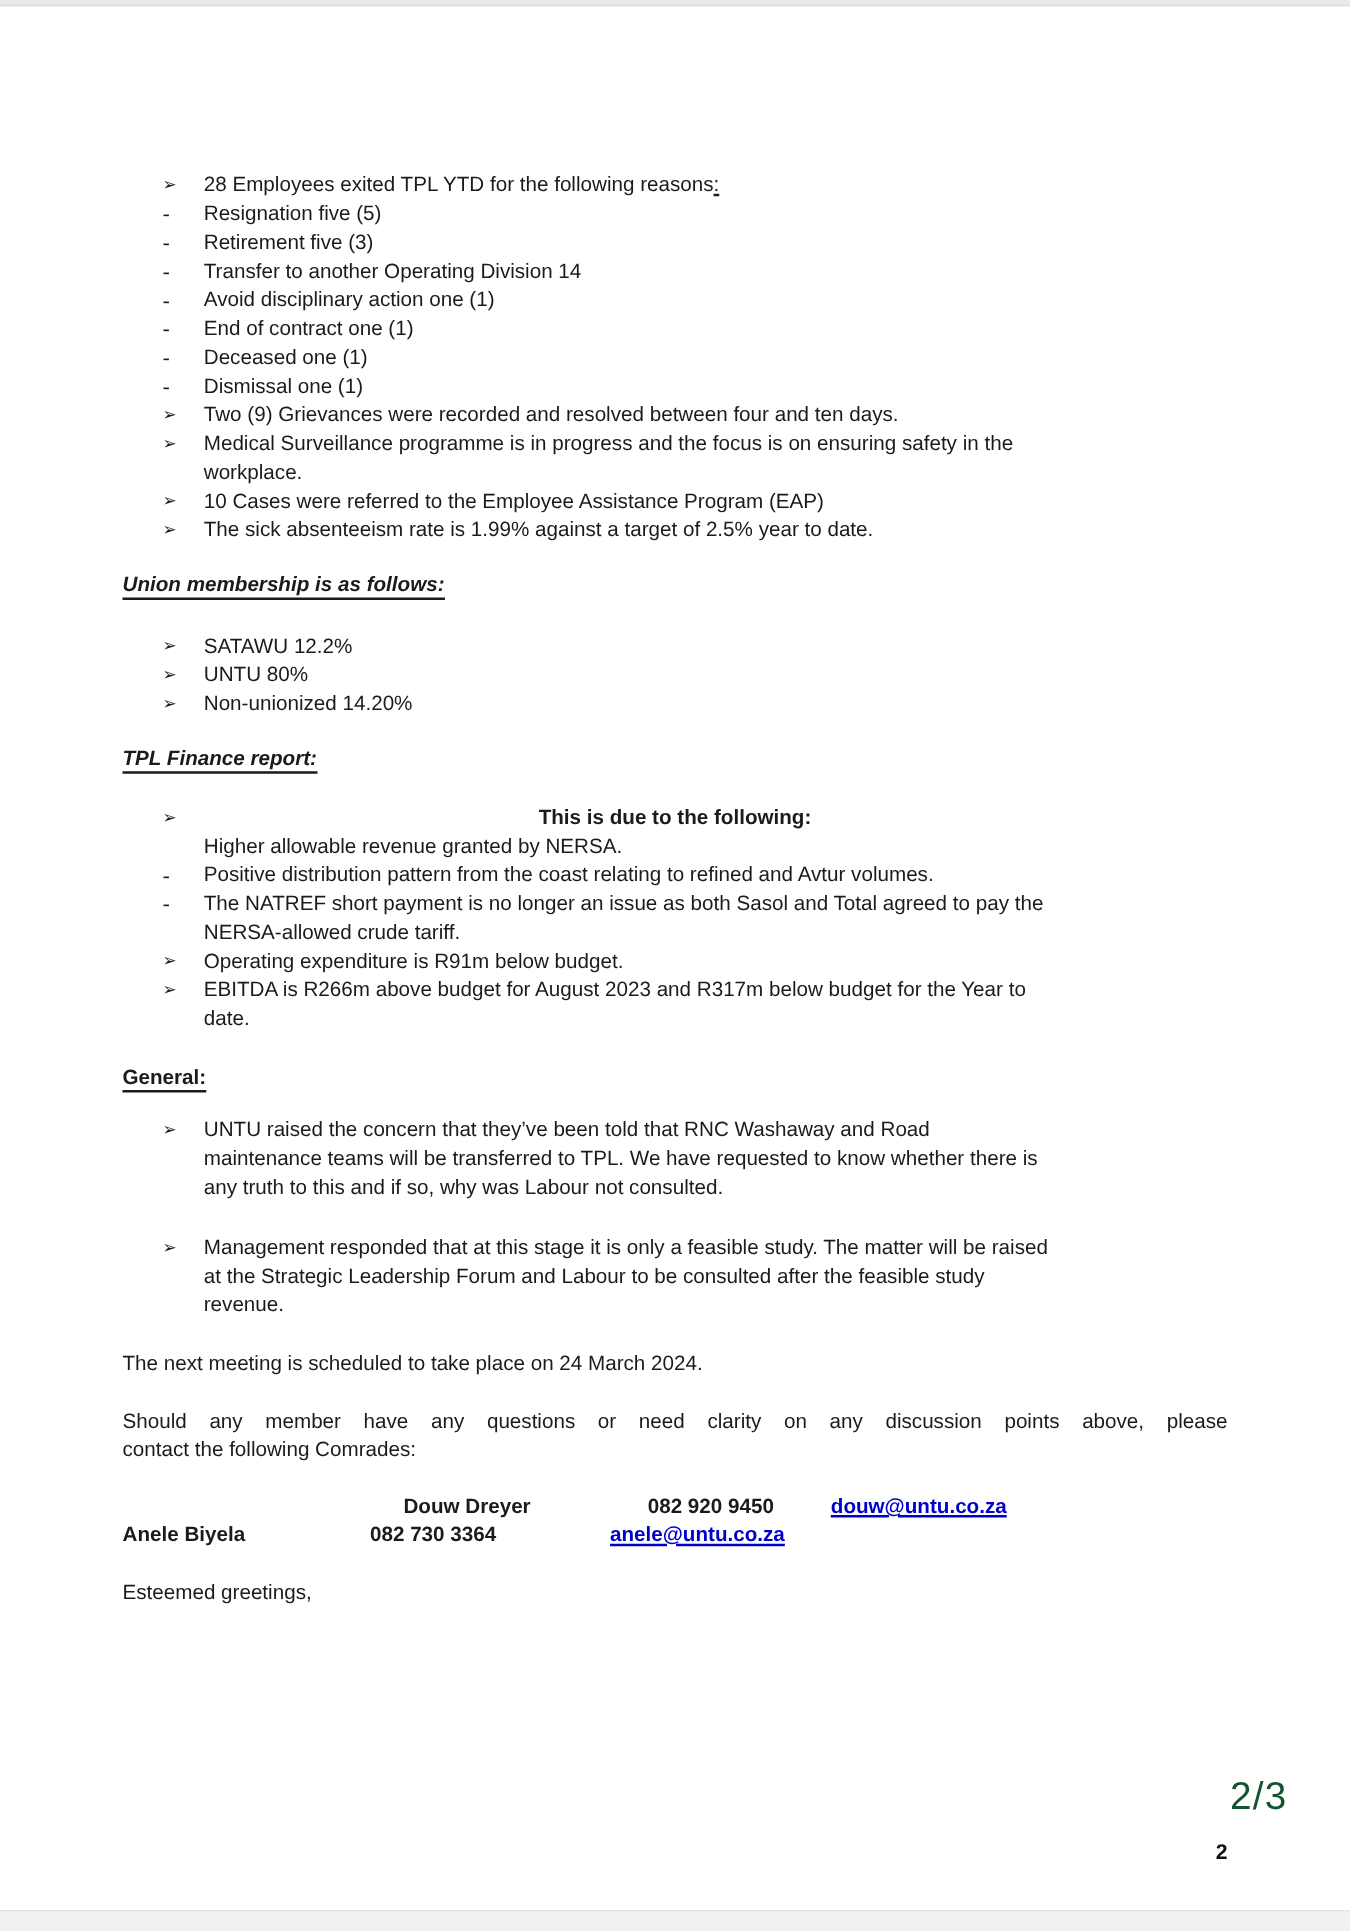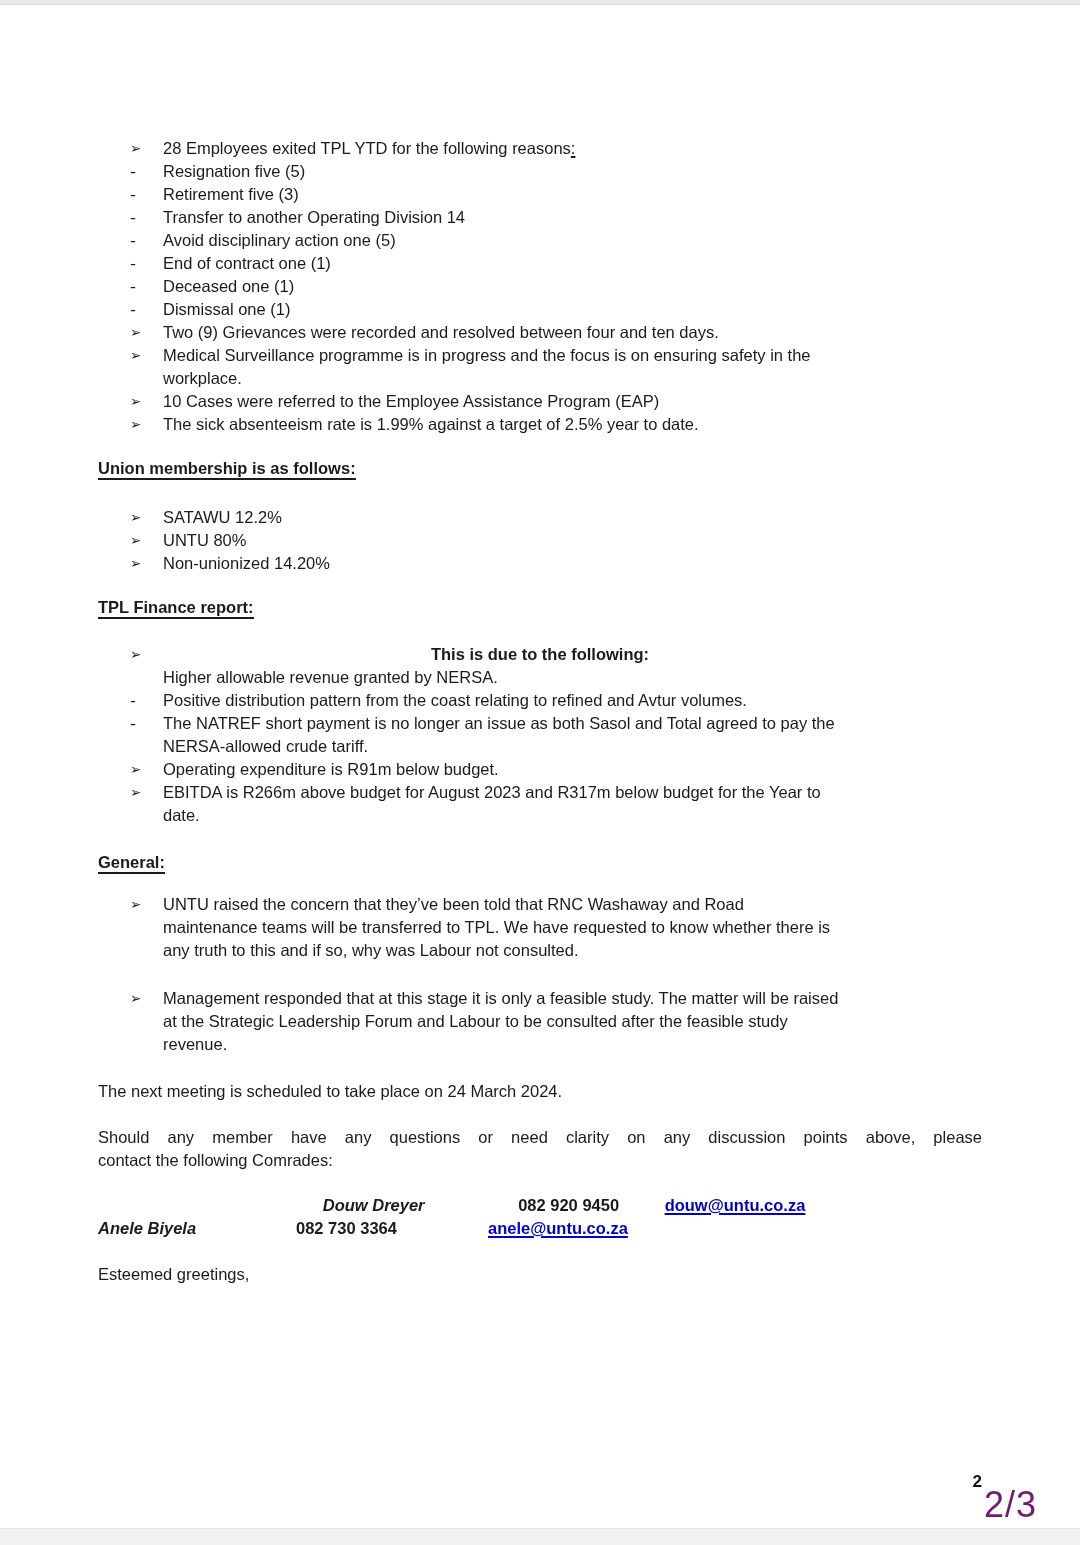--- a/index.html
+++ b/index.html
@@ -29,43 +29,43 @@
     font-family:"DejaVu Sans", sans-serif;
   }
   .arrow-marker { font-size:13.5px; }
   .dash-marker { font-size:16.5px; }
   .cont { padding-left:65px; }
   .heading { font-weight:bold; }
   .heading .u { border-bottom:2px solid #1b1b1b; padding-bottom:1px; }
   .subheading { font-weight:bold; }
   .u2 { text-decoration:underline; text-decoration-thickness:2px; text-underline-offset:2px; }
   .mt19 { margin-top:19px; }
-  .mt21 { margin-top:21px; }
+  .mt21 { margin-top:21px;font-style:italic; }
   .mt22 { margin-top:22px;text-align:center; }
   .mt23 { margin-top:23px; }
   .mt24 { margin-top:24px; }
   .mt25 { margin-top:25px; }
   .mt26 { margin-top:26px; }
   .justify-line { text-align:justify; text-align-last:justify; }
   .contact-row { font-weight:bold; }
-  .contact-name  { display:inline-block; width:198px;font-style:italic; }
+  .contact-name  { display:inline-block; width:198px; }
   .contact-phone { display:inline-block; width:192px; }
   .email-link {
     color:#0000cc; font-weight:bold;
     text-decoration:underline; text-decoration-thickness:2px; text-underline-offset:2px;
     cursor:pointer;
   }
   .footer-page-number {
     position:absolute; left:98px; top:1472px; width:884px;
     text-align:right; font-size:17px; font-weight:bold; color:#111;
     font-family:"Liberation Sans", sans-serif;
   }
   .viewer-page-indicator {
-    position:absolute; left:984px; top:1484px;
-    font-size:36px; color:#701a75; letter-spacing:1px;
+    position:absolute; left:984px; top:1419px;
+    font-size:31px; color:#14532d; letter-spacing:1px;
     font-family:"Liberation Sans", sans-serif;
   }
 </style>
 </head>
 <body>
 
 <div class="top-strip"></div>
 
 <div class="doc">
 
@@ -80,21 +80,21 @@
   <div class="li">
     <span class="marker dash-marker">-</span>
     <span>Retirement five (3)</span>
   </div>
   <div class="li">
     <span class="marker dash-marker">-</span>
     <span>Transfer to another Operating Division 14</span>
   </div>
   <div class="li">
     <span class="marker dash-marker">-</span>
-    <span>Avoid disciplinary action one (5)</span>
+    <span>Avoid disciplinary action one (1)</span>
   </div>
   <div class="li">
     <span class="marker dash-marker">-</span>
     <span>End of contract one (1)</span>
   </div>
   <div class="li">
     <span class="marker dash-marker">-</span>
     <span>Deceased one (1)</span>
   </div>
   <div class="li">

